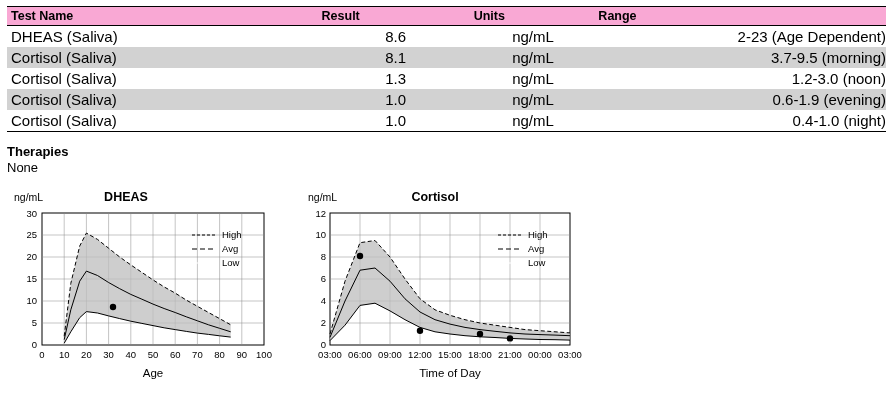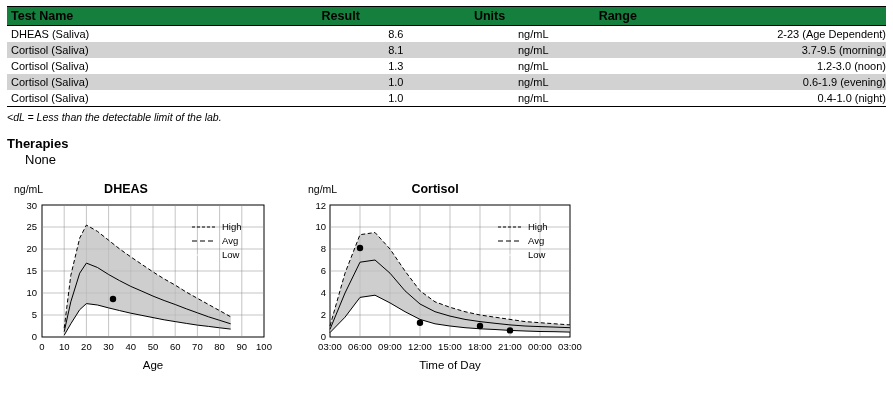--- a/index.html
+++ b/index.html
@@ -27,27 +27,27 @@
     width: 879px;
     margin: 6px 7px 0 7px;
     border-collapse: collapse;
     font-size: 12px;
   }
   table.results th {
     text-align: left;
     font-weight: bold;
     font-size: 12.5px;
     padding: 2px 0 2px 4px;
-    background: #15803d;
+    background: #f9a8d4;
     border-top: 1px solid #000;
     border-bottom: 1px solid #000;
   }
   table.results td {
     padding: 2px 0 2px 4px;
-    font-size: 11px;
+    font-size: 15px;
     white-space: nowrap;
   }
   table.results tr.shaded td {
     background: #d2d2d2;
   }
   .col-test  { width: 310px; }
   .col-res   { width: 150px; text-align: center; }
   .col-units { width: 120px; text-align: center; }
   .col-range { width: 290px; text-align: right; padding-left: 6px !important; }
 
@@ -67,21 +67,21 @@
     line-height: 1.35;
   }
 
   
   .therapies-title {
     margin: 12px 7px 0 7px;
     font-size: 13px;
     font-weight: bold;
   }
   .therapies-value {
-    margin: 1px 7px 0 25px;
+    margin: 1px 7px 0 7px;
     font-size: 13px;
   }
 
   
   .charts {
     position: relative;
     margin-top: 12px;
     height: 200px;
   }
   .chart {
@@ -153,21 +153,20 @@
         <td class="col-test">Cortisol (Saliva)</td>
         <td class="col-res">1.0</td>
         <td class="col-units">ng/mL</td>
         <td class="col-range">0.4-1.0 (night)</td>
       </tr>
     </tbody>
   </table>
   <div class="table-bottom-rule"></div>
 
   <div class="footnotes">
-    <div>&lt;dL = Less than the detectable limit of the lab.</div>
   </div>
 
   <div class="therapies-title">Therapies</div>
   <div class="therapies-value">None</div>
 
   <div class="charts">
 
     <div class="chart chart-dheas">
       <svg width="290" height="198" viewBox="0 0 290 198">
 

